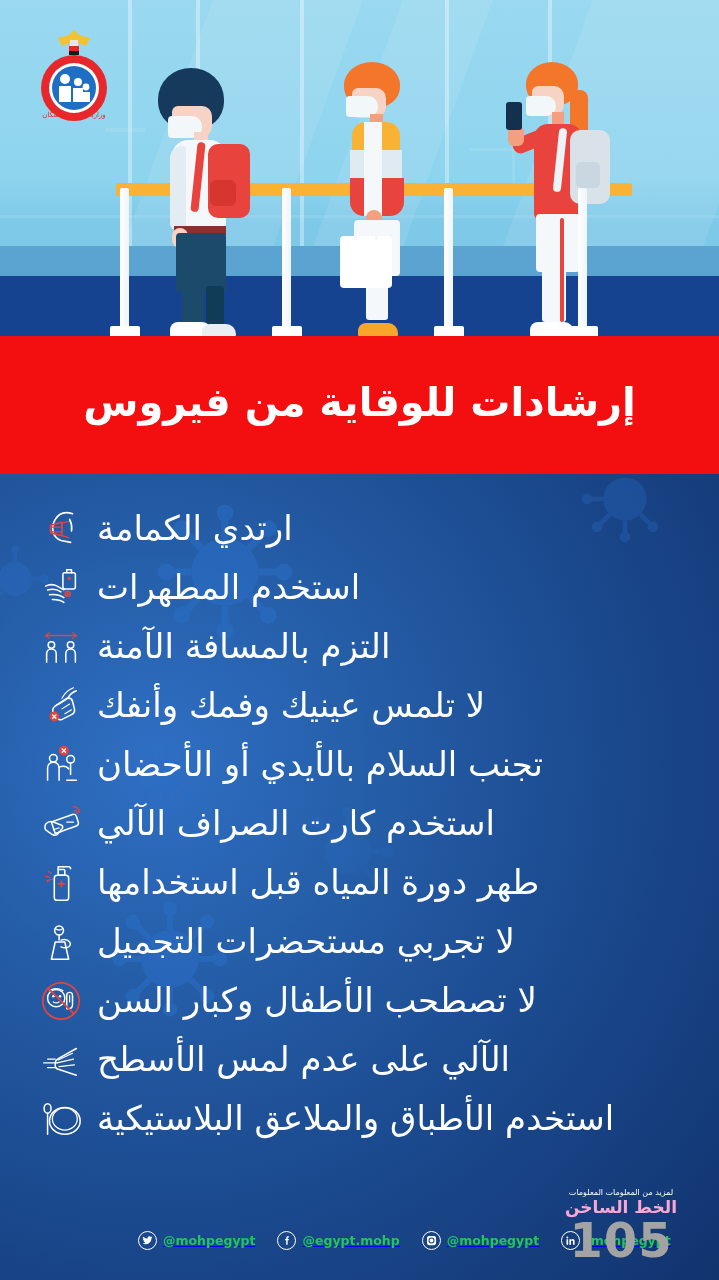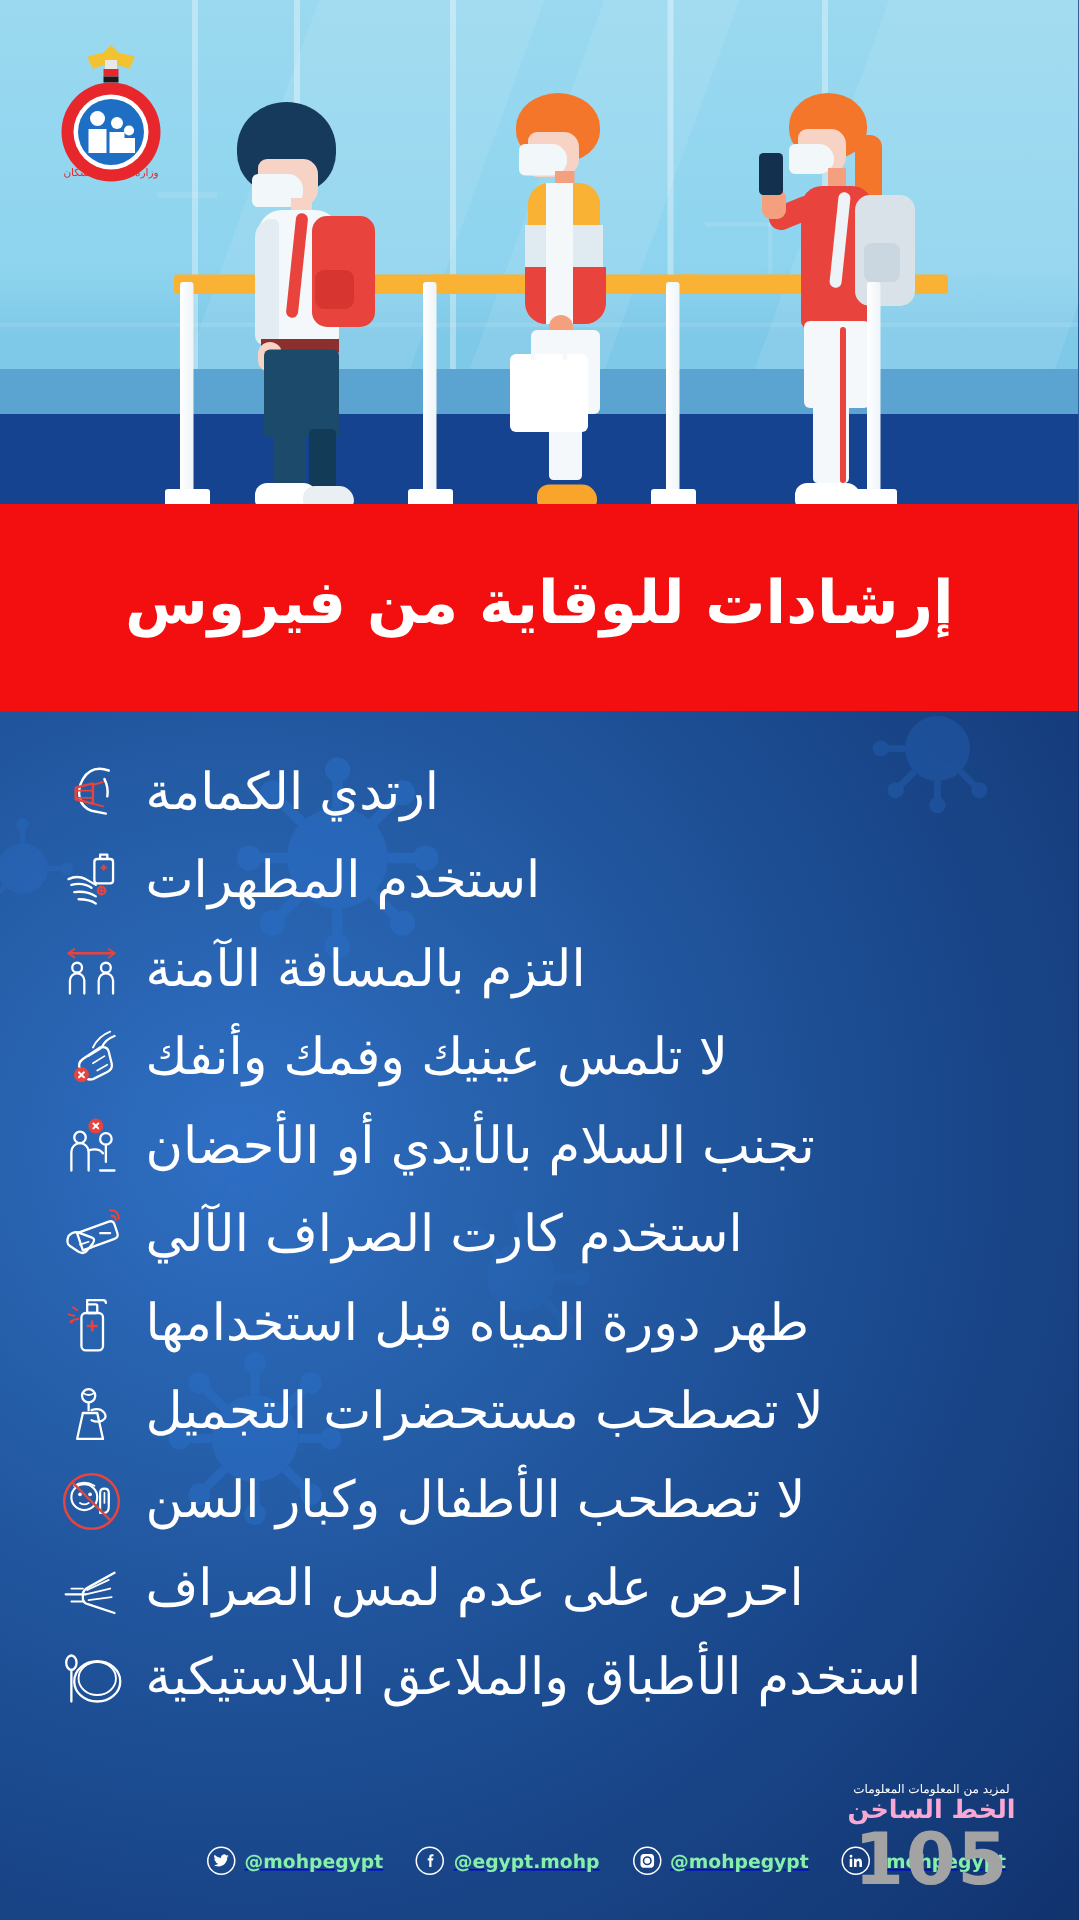--- a/index.html
+++ b/index.html
@@ -106,21 +106,21 @@
     direction:ltr;
   }
   .social { display:flex; align-items:center; gap:6px; }
   .social .circ {
     width:19px; height:19px; border-radius:50%;
     border:1.6px solid #fff; display:flex; align-items:center; justify-content:center;
     flex:0 0 19px;
   }
   .social .circ svg { width:11px; height:11px; fill:#fff; }
   .social .handle {
-    color:#86efac; font-size:12.5px; font-weight:bold; white-space:nowrap;
+    color:#22c55e; font-size:12.5px; font-weight:bold; white-space:nowrap;
     font-family:"DejaVu Sans","Liberation Sans",sans-serif;
   }
   #hotline {
     position:absolute; right:18px; bottom:16px; text-align:center; direction:rtl;
     width:160px;
   }
   #hotline-sub { color:#ffffff; font-size:8px; line-height:1.2; white-space:nowrap; }
   #hotline-label { color:#f9a8d4; font-size:17px; font-weight:bold; line-height:1.25; }
   #hotline-number {
     color:#a3a3a3; font-size:48px; font-weight:bold; line-height:0.95;
@@ -497,21 +497,21 @@
           <path d="M21 10 V7 h6"></path>
           <path d="M27 7 h5 q2 0 2 2"></path>
           <path d="M21.5 25 h6 M24.5 22 v6" stroke="#e8433c" stroke-width="1.8"></path>
           <path d="M14 14 l-3-2 M12 18 l-4-1 M15 20 l-4 1" stroke="#e8433c" stroke-width="1.3"></path>
           <circle cx="10" cy="22" r="1.2" fill="#e8433c" stroke="none"></circle>
         </svg>
       </span>
     </div>
 
     <div class="row">
-      <span class="row-text">لا تصطحب مستحضرات التجميل</span>
+      <span class="row-text">لا تجربي مستحضرات التجميل</span>
       <span class="row-icon">
         <svg viewBox="0 0 48 48" fill="none" stroke="#fff" stroke-width="1.6" stroke-linecap="round" stroke-linejoin="round">
           <circle cx="22" cy="12" r="4.6"></circle>
           <path d="M18 10 q4 3 8 0" stroke-width="1.3"></path>
           <path d="M22 17 v5"></path>
           <path d="M14 42 l4-18 h10 l4 18 z"></path>
           <path d="M24 22 q6-2 9 2 q2 3-1 5 q-4 2-8 0" stroke-width="1.5"></path>
         </svg>
       </span>
     </div>
@@ -527,21 +527,21 @@
           <path d="M12 13 q7-4 14 0" stroke-width="1.3"></path>
           <path d="M30 28 v-10 q0-3 3-3 t3 3 v10 q0 4-4 4 h-2z"></path>
           <path d="M33 18 v7 M36 19 v6" stroke-width="1.2"></path>
           <circle cx="24" cy="24" r="19" stroke="#e8433c" stroke-width="1.8"></circle>
           <path d="M11 11 L37 37" stroke="#e8433c" stroke-width="1.8"></path>
         </svg>
       </span>
     </div>
 
     <div class="row">
-      <span class="row-text">احرص على عدم لمس الصراف</span>
+      <span class="row-text">الآلي على عدم لمس الأسطح</span>
       <span class="row-icon">
         <svg viewBox="0 0 48 48" fill="none" stroke="#fff" stroke-width="1.6" stroke-linecap="round" stroke-linejoin="round">
           <path d="M40 12 L22 22 q-4 2-4 5 l0 3 q0 3 4 4 l18 6"></path>
           <path d="M36 17 L21 24" stroke-width="1.3"></path>
           <path d="M37 23 L20 27" stroke-width="1.3"></path>
           <path d="M38 29 L22 31" stroke-width="1.3"></path>
           <path d="M6 27 h14" stroke-width="1.5"></path>
           <path d="M10 23 h8 M10 32 h9" stroke-width="1.3"></path>
         </svg>
       </span>

